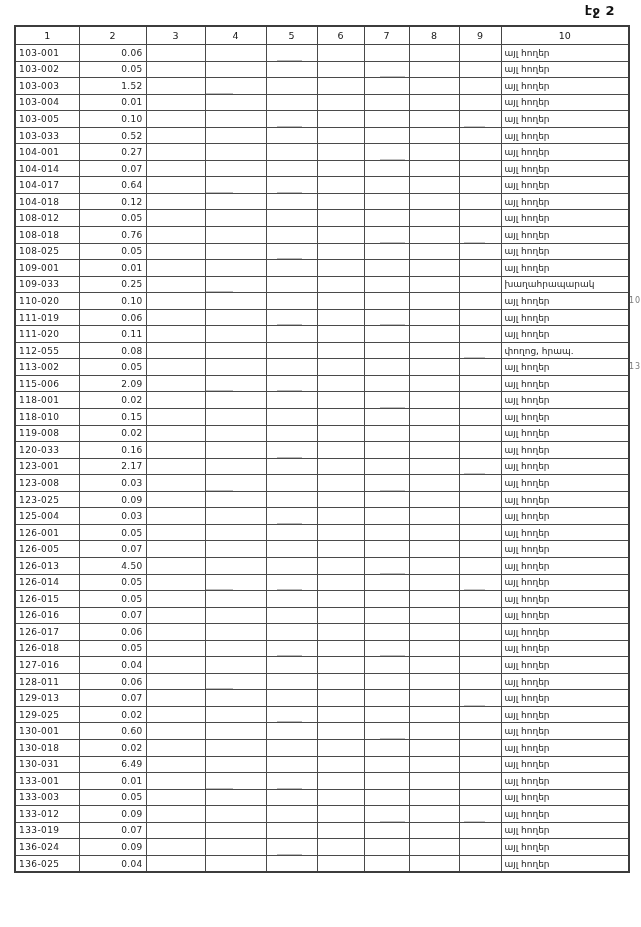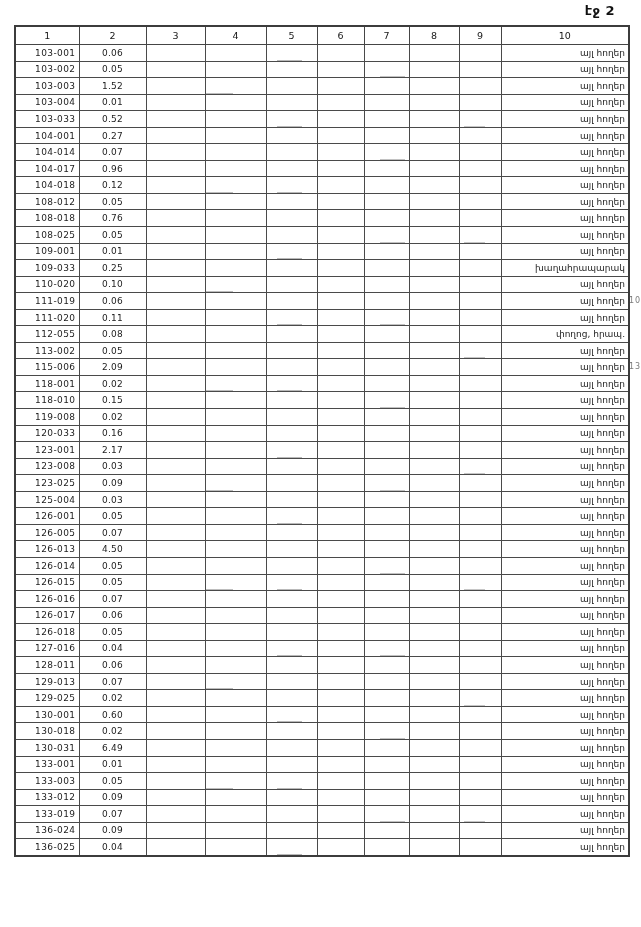--- a/index.html
+++ b/index.html
@@ -33,23 +33,23 @@
   table.sheet th{
     border:1px solid #454545;height:17px;
     font-weight:normal;font-size:9.5px;color:#161616;
     text-align:center;padding:0;
   }
   table.sheet td{
     border:1px solid #4a4a4a;height:15.55px;
     padding:0 3px;overflow:hidden;white-space:nowrap;
     color:#1c1c1c;
   }
-  td.c-code{text-align:right;padding-left:5px;letter-spacing:0.4px;}
-  td.c-value{text-align:center;letter-spacing:0.3px;}
-  td.c-land{text-align:right;padding-left:2px;border-left:2px solid #3c3c3c;}
+  td.c-code{text-align:left;padding-left:5px;letter-spacing:0.4px;}
+  td.c-value{text-align:right;letter-spacing:0.3px;}
+  td.c-land{text-align:left;padding-left:2px;border-left:2px solid #3c3c3c;}
   th.h-land{border-left:2px solid #3c3c3c;}
   
   tbody tr:nth-child(4n+1) td:nth-child(5){
     background:linear-gradient(to right,transparent 20%,#b9b9b9 20%,#b9b9b9 70%,transparent 70%) no-repeat left bottom/100% 1px;
   }
   tbody tr:nth-child(5n+2) td:nth-child(7){
     background:linear-gradient(to right,transparent 35%,#c2c2c2 35%,#c2c2c2 90%,transparent 90%) no-repeat left bottom/100% 1px;
   }
   tbody tr:nth-child(6n+3) td:nth-child(4){
     background:linear-gradient(to right,#bdbdbd 0%,#bdbdbd 45%,transparent 45%) no-repeat left bottom/100% 1px;
@@ -139,20 +139,32 @@
           <td class="c-empty"></td>
           <td class="c-empty"></td>
           <td class="c-empty"></td>
           <td class="c-empty"></td>
           <td class="c-empty"></td>
           <td class="c-empty"></td>
           <td class="c-empty"></td>
           <td class="c-land">այլ հողեր</td>
         </tr>
         <tr>
+          <td class="c-code">103-005</td>
+          <td class="c-value">0.10</td>
+          <td class="c-empty"></td>
+          <td class="c-empty"></td>
+          <td class="c-empty"></td>
+          <td class="c-empty"></td>
+          <td class="c-empty"></td>
+          <td class="c-empty"></td>
+          <td class="c-empty"></td>
+          <td class="c-land">այլ հողեր</td>
+        </tr>
+        <tr>
           <td class="c-code">103-033</td>
           <td class="c-value">0.52</td>
           <td class="c-empty"></td>
           <td class="c-empty"></td>
           <td class="c-empty"></td>
           <td class="c-empty"></td>
           <td class="c-empty"></td>
           <td class="c-empty"></td>
           <td class="c-empty"></td>
           <td class="c-land">այլ հողեր</td>
@@ -176,21 +188,21 @@
           <td class="c-empty"></td>
           <td class="c-empty"></td>
           <td class="c-empty"></td>
           <td class="c-empty"></td>
           <td class="c-empty"></td>
           <td class="c-empty"></td>
           <td class="c-land">այլ հողեր</td>
         </tr>
         <tr>
           <td class="c-code">104-017</td>
-          <td class="c-value">0.96</td>
+          <td class="c-value">0.64</td>
           <td class="c-empty"></td>
           <td class="c-empty"></td>
           <td class="c-empty"></td>
           <td class="c-empty"></td>
           <td class="c-empty"></td>
           <td class="c-empty"></td>
           <td class="c-empty"></td>
           <td class="c-land">այլ հողեր</td>
         </tr>
         <tr>

